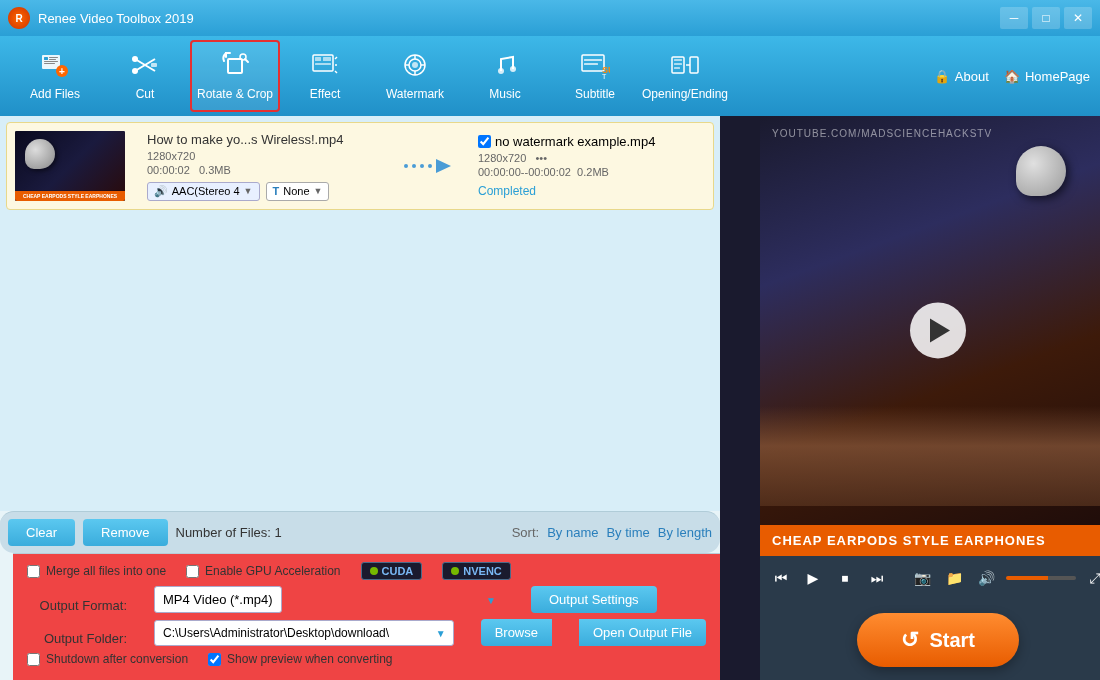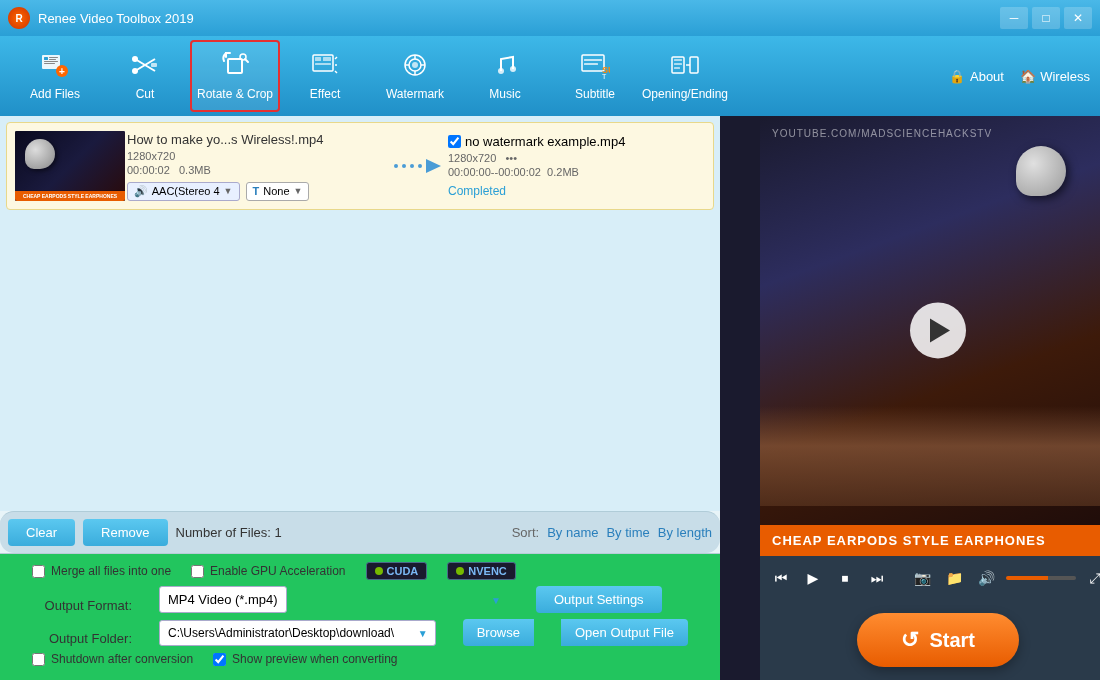--- a/index.html
+++ b/index.html
@@ -85,21 +85,21 @@
       padding: 6px;
     }
 
     .file-item {
       background: #fdf8e1;
       border: 1px solid #e8d88a;
       border-radius: 4px;
       padding: 8px;
       display: flex;
       align-items: center;
-      gap: 2px;
+      gap: 22px;
       margin-bottom: 4px;
     }
 
     .file-thumbnail {
       width: 110px;
       height: 70px;
       background: #1a1a2e;
       border-radius: 2px;
       flex-shrink: 0;
       position: relative;
@@ -191,23 +191,24 @@
       cursor: pointer;
       font-size: 13px;
     }
     .file-count { font-size: 13px; color: #333; }
     .sort-area { margin-left: auto; display: flex; align-items: center; gap: 8px; font-size: 13px; color: #333; }
     .sort-label { color: #666; }
     .sort-option { color: #2a7fbc; cursor: pointer; }
 
     
     .settings-panel {
-      background: #22c55e;
-      padding: 8px 32px;
+      background: #ef4444;
+      padding: 8px 14px;
       border-top: 1px solid #b8ccd8;
+      margin-left: 13px;
     }
     .settings-row {
       display: flex;
       align-items: center;
       gap: 20px;
       margin-bottom: 6px;
     }
     .checkbox-label { display: flex; align-items: center; gap: 6px; font-size: 12px; color: #333; cursor: pointer; }
     .checkbox-label input { cursor: pointer; }
 
@@ -548,21 +549,21 @@
 
   <div class="toolbar-spacer"></div>
 
   <div class="toolbar-right">
     <div class="toolbar-right-item">
       <span>🔒</span>
       <span>About</span>
     </div>
     <div class="toolbar-right-item">
       <span>🏠</span>
-      <span>Wireless</span>
+      <span>HomePage</span>
     </div>
   </div>
 </div>
 
 <div class="main-area">
 
   <div class="left-panel">
 
     <div class="file-list">
       <div class="file-item">

